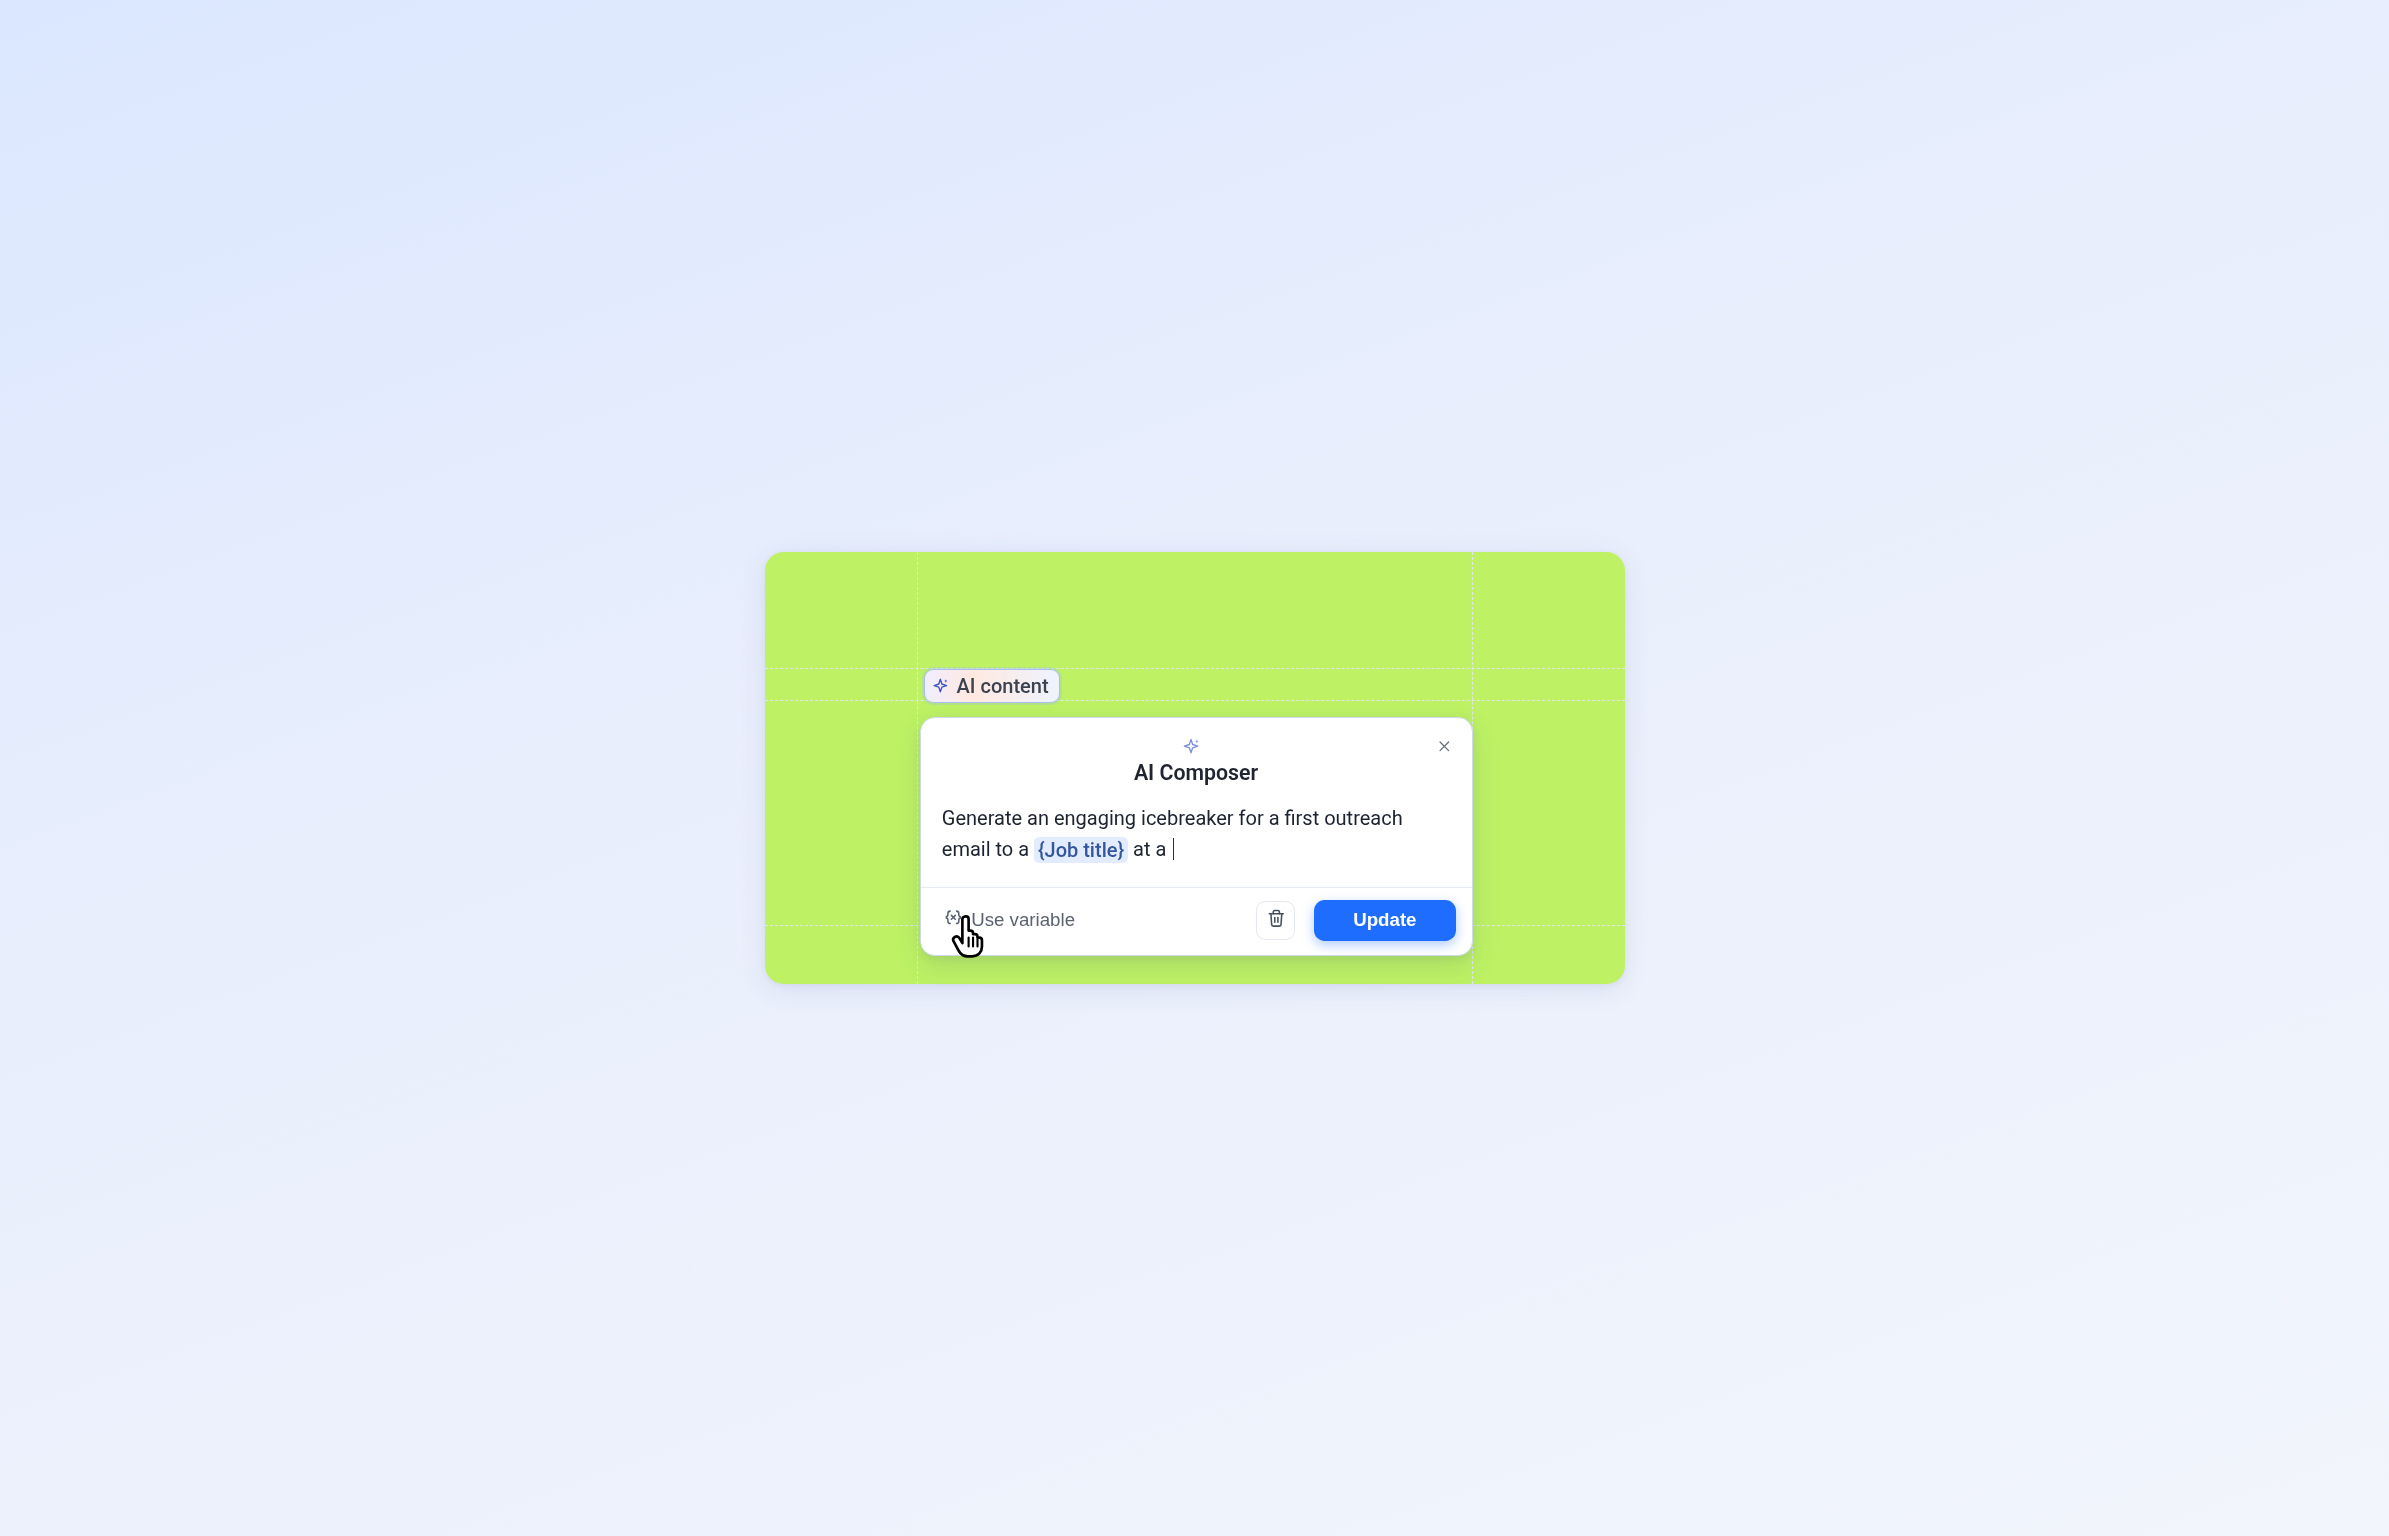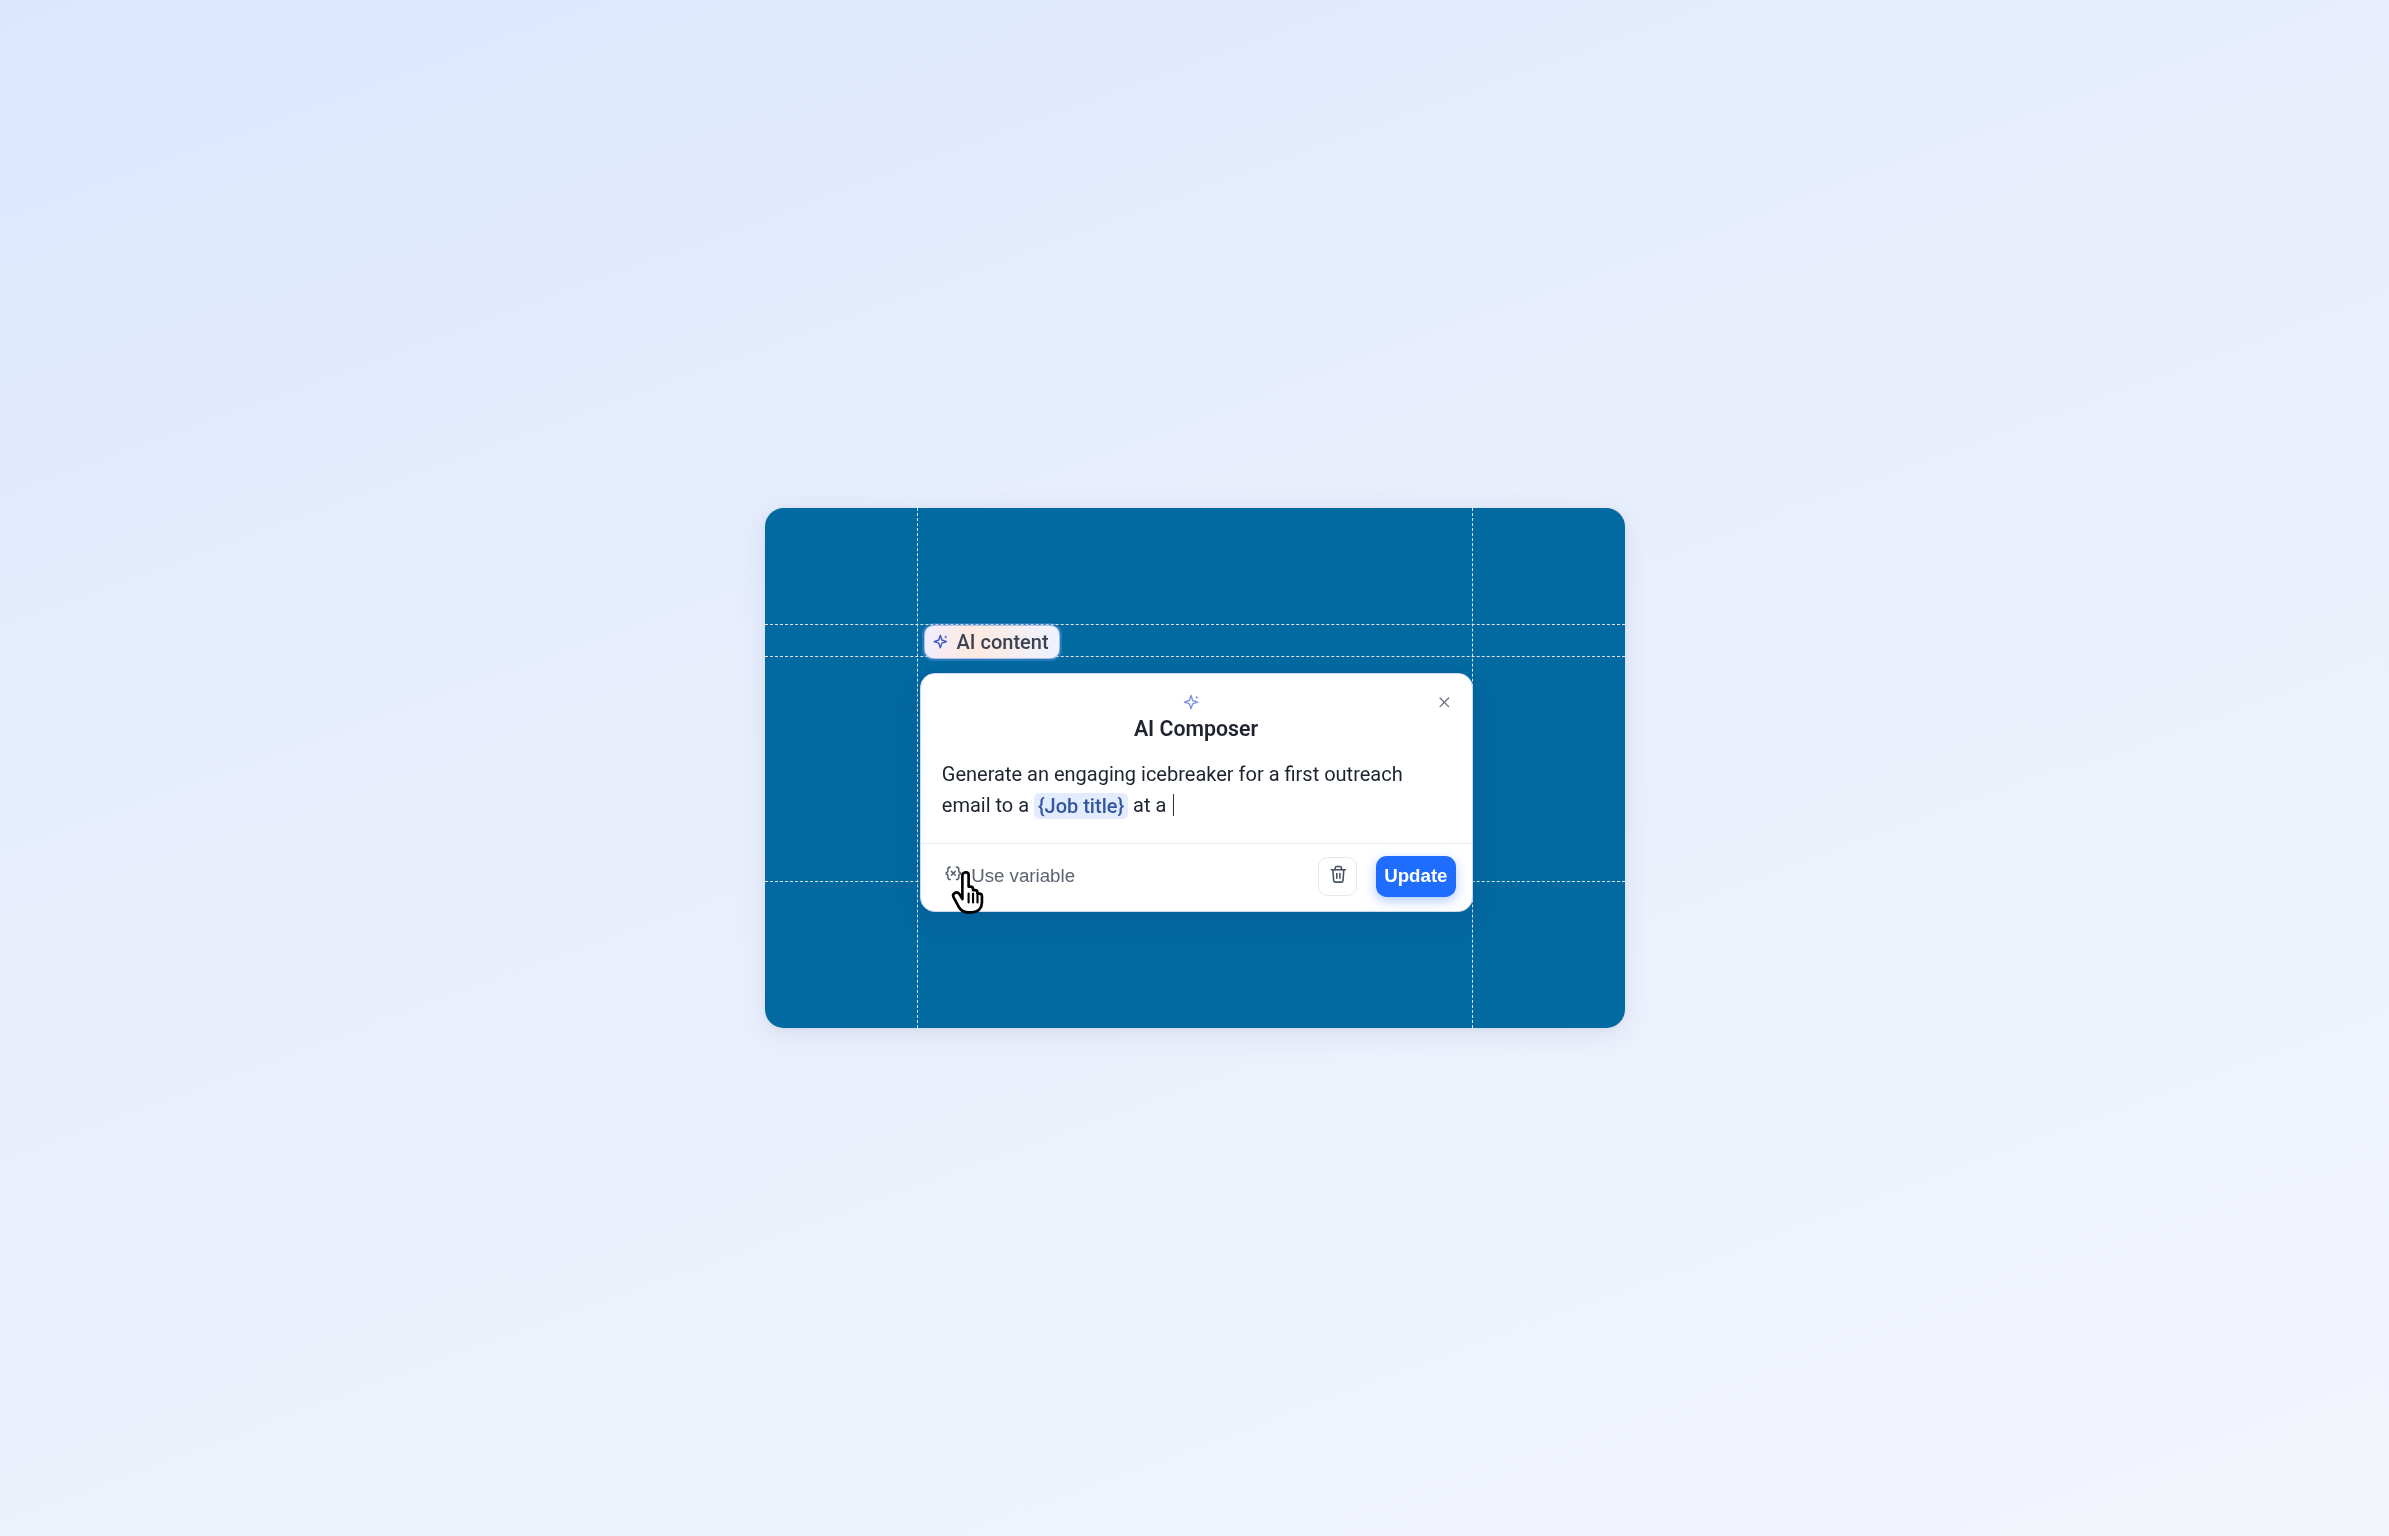--- a/index.html
+++ b/index.html
@@ -8,22 +8,22 @@
     font-family: -apple-system, BlinkMacSystemFont, "Segoe UI", Roboto, "Helvetica Neue", Arial, sans-serif;
     background: linear-gradient(160deg, #dbe7ff 0%, #e8eefc 40%, #f2f5fc 100%);
     display: flex;
     align-items: center;
     justify-content: center;
     min-height: 100vh;
     padding: 40px;
   }
   .canvas {
     width: 860px;
-    height: 520px;
-    background: #0369a1;
+    height: 432px;
+    background: #bef264;
     border-radius: 18.7px;
     box-shadow: 0 5.3px 27px rgba(60,80,140,0.10), 0 1.3px 5.3px rgba(60,80,140,0.06);
     position: relative;
     overflow: hidden;
   }
   
   .grid-h { position: absolute; left: 0; right: 0; height: 0; border-top: 1px dashed #e0e5ee; }
   .grid-v { position: absolute; top: 0; bottom: 0; width: 0; border-left: 1px dashed #e0e5ee; }
 
   
@@ -130,21 +130,21 @@
     border-radius: 9.3px;
     border: 1.3px solid #e3e7ef;
     background: #ffffff;
     display: flex; align-items: center; justify-content: center;
     cursor: pointer;
     color: #44505f;
   }
   .trash-btn svg { width: 18.7px; height: 18.7px; }
   .update-btn {
     height: 41px;
-    padding: 0 8px;
+    padding: 0 39px;
     border-radius: 10.7px;
     border: none;
     background: #1e6dff;
     color: #ffffff;
     font-size: 18.7px;
     font-weight: 600;
     cursor: pointer;
     box-shadow: 0 4px 12px rgba(30,109,255,0.35);
     margin-left: 10.7px;
   }

